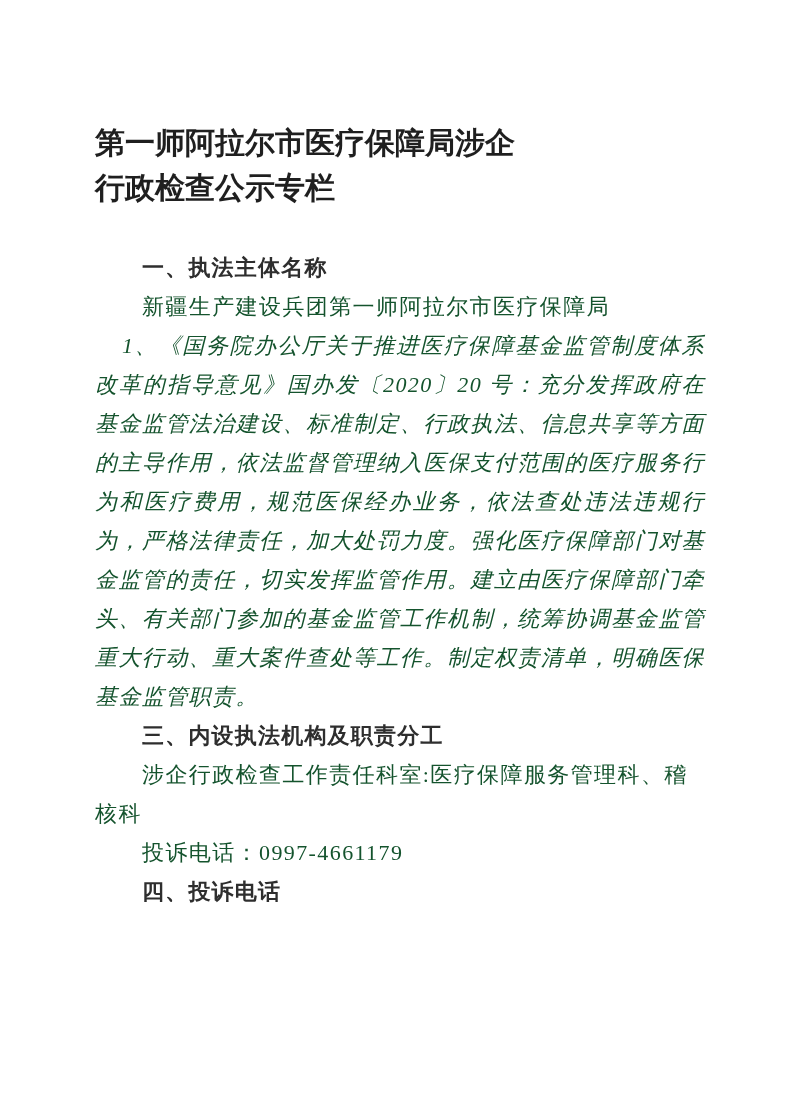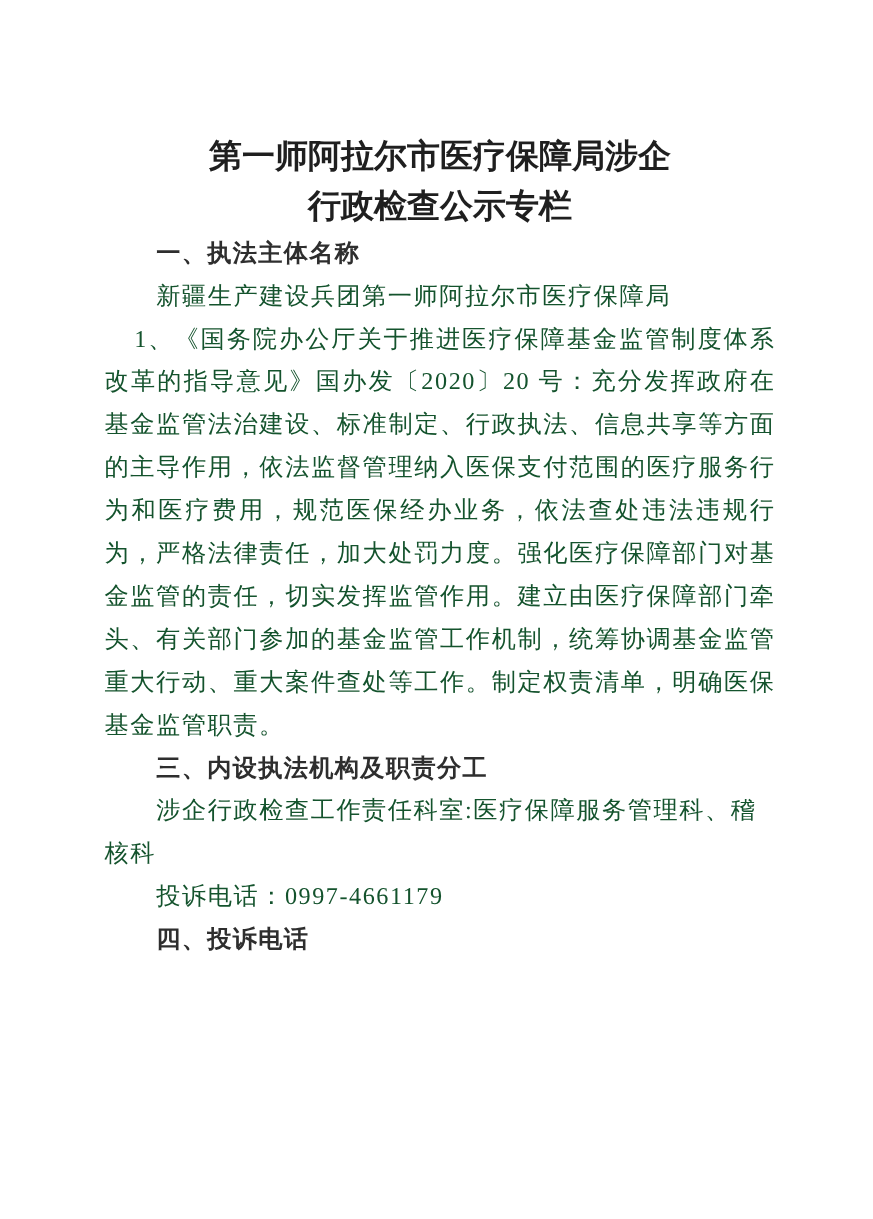--- a/index.html
+++ b/index.html
@@ -13,30 +13,30 @@
     height: 1108px;
     background: #ffffff;
     overflow: hidden;
     font-family: "Liberation Serif", "DejaVu Serif", serif;
   }
   .content {
     padding: 0 89px 0 95px; 
   }
   .doc-title {
     margin-top: 120px;
-    text-align: center;
     font-family: "Liberation Serif", "DejaVu Serif", serif;
     font-weight: bold;
     font-size: 30px;
     line-height: 45px;
     color: #1f1f1f;
     letter-spacing: 0px;
   }
   .doc-title span { display: block; }
   .blocks {
+    margin-top: 38px;
   }
   .blocks p {
     margin: 0;
     font-size: 22px;
     line-height: 39px;
     letter-spacing: 1.4px;
     color: #14532d;
     text-align: justify;
   }
   p.heading {
@@ -46,20 +46,21 @@
     text-indent: 47px;
     letter-spacing: 1.2px;
     text-align: left;
   }
   p.body-line {
     text-indent: 47px;
     text-align: left;
   }
   p.numbered {
     text-indent: 27px; 
+    font-style: italic;
   }
 </style>
 </head>
 <body>
 
 <div class="page">
   <div class="content">
 
     <h1 class="doc-title" style="margin-bottom:0;">
       <span>第一师阿拉尔市医疗保障局涉企</span>

